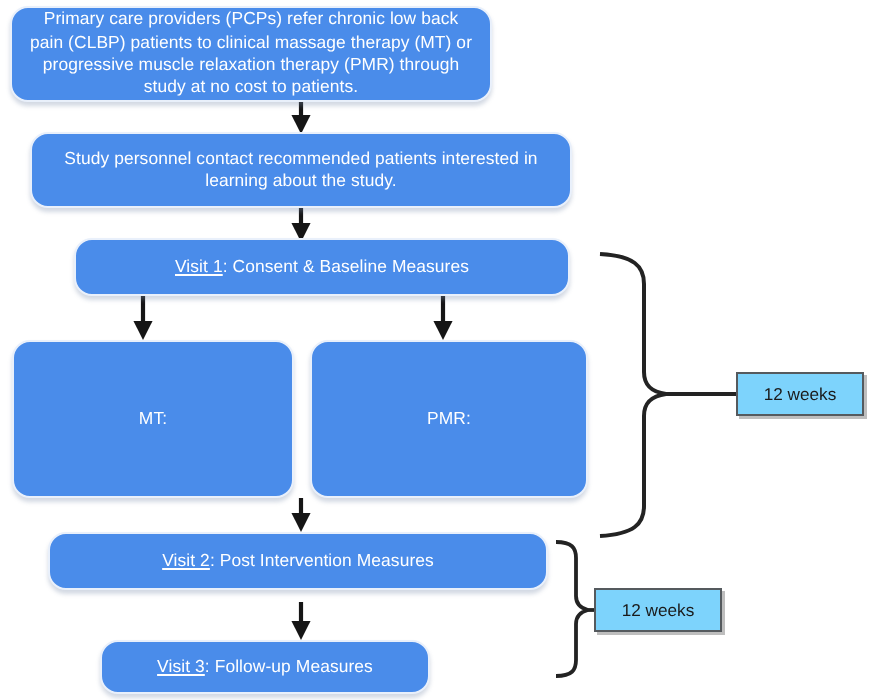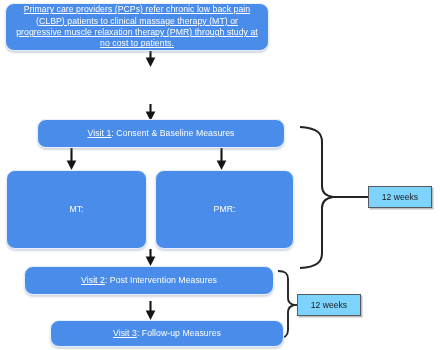--- a/index.html
+++ b/index.html
@@ -93,42 +93,45 @@
     <path d="M278,271
              C 286,271 288,274 288,279
              L 288,298
              C 288,302 290,304 294,305
              C 290,306 288,308 288,312
              L 288,330
              C 288,335 286,338 278,338" fill="none" stroke="#232323" stroke-width="1.9"></path>
     <line x1="294" y1="305" x2="297" y2="305" stroke="#232323" stroke-width="1.9"></line>
   </svg>
 
-  <div class="node" style="left:5px; top:3px; width:264px; height:48px;text-decoration:underline;">
+  <div class="node" style="left:5px; top:3px; width:241px; height:48px;">
     <span class="txt">Primary care providers (PCPs) refer chronic low back pain (CLBP) patients to clinical massage therapy (MT) or progressive muscle relaxation therapy (PMR) through study at no cost to patients.</span>
   </div>
 
+  <div class="node" style="left:15px; top:66px; width:271px; height:38px;">
+    <span class="txt">Study personnel contact recommended patients interested in learning about the study.</span>
+  </div>
 
   <div class="node" style="left:37px; top:119px; width:248px; height:29px;">
     <span class="txt"><u>Visit 1</u><span>: Consent &amp; Baseline Measures</span></span>
   </div>
 
   <div class="node" style="left:6px; top:170px; width:141px; height:79px; padding:4px 9px;">
     <span class="txt"><span>MT:</span><br></span>
   </div>
 
   <div class="node" style="left:155px; top:170px; width:139px; height:79px; padding:4px 7px;">
     <span class="txt"><span>PMR:</span><br></span>
   </div>
 
   <div class="node" style="left:24px; top:266px; width:250px; height:29px;align-items:center;">
     <span class="txt"><u>Visit 2</u><span>: Post Intervention  Measures</span></span>
   </div>
 
-  <div class="node" style="left:50px; top:320px; width:234px; height:27px;">
+  <div class="node" style="left:50px; top:320px; width:165px; height:27px;">
     <span class="txt"><u>Visit 3</u><span>: Follow-up Measures</span></span>
   </div>
 
   <div class="weeks-box" style="left:368px; top:186px; width:64px; height:22px;">
     <span>12 weeks</span>
   </div>
 
   <div class="weeks-box" style="left:297px; top:294px; width:64px; height:22px;">
     <span>12 weeks</span>
   </div>

